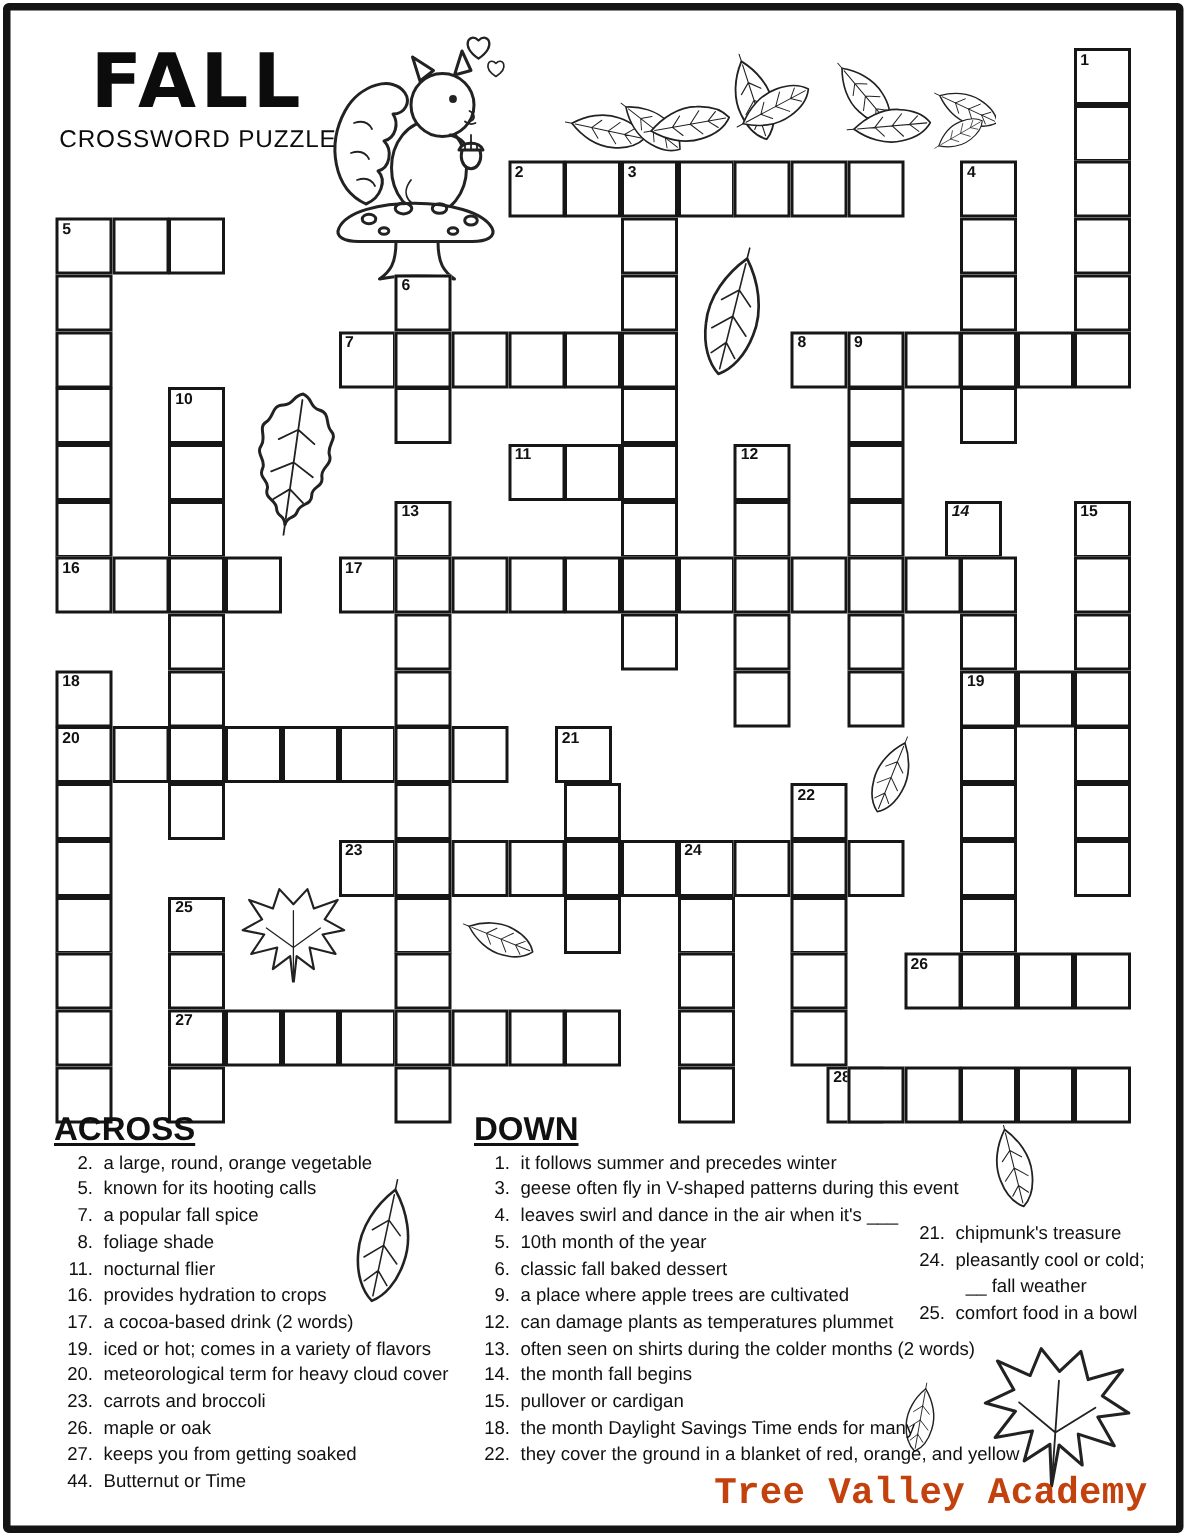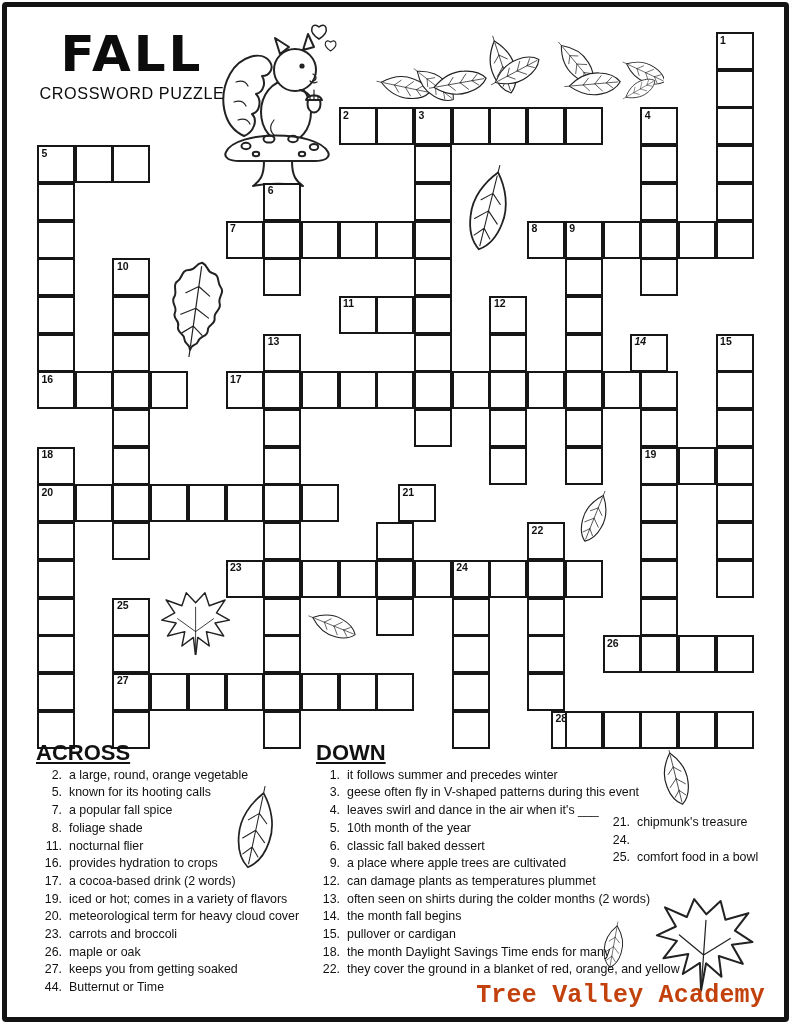--- a/index.html
+++ b/index.html
@@ -261,21 +261,21 @@
       <div class="cell" style="left: 37px; top: 484.4px;">
         <span class="cellnum">20</span>
       </div>
       <div class="cell" style="left: 74.7px; top: 484.4px;"></div>
       <div class="cell" style="left: 112.4px; top: 484.4px;"></div>
       <div class="cell" style="left: 150.1px; top: 484.4px;"></div>
       <div class="cell" style="left: 187.8px; top: 484.4px;"></div>
       <div class="cell" style="left: 225.5px; top: 484.4px;"></div>
       <div class="cell" style="left: 263.2px; top: 484.4px;"></div>
       <div class="cell" style="left: 300.9px; top: 484.4px;"></div>
-      <div class="cell" style="left: 398px; top: 484.4px;">
+      <div class="cell" style="left: 370px; top: 484.4px;">
         <span class="cellnum">21</span>
       </div>
       <div class="cell" style="left: 640.2px; top: 484.4px;"></div>
       <div class="cell" style="left: 715.6px; top: 484.4px;"></div>
       <div class="cell" style="left: 37px; top: 522.1px;"></div>
       <div class="cell" style="left: 112.4px; top: 522.1px;"></div>
       <div class="cell" style="left: 263.2px; top: 522.1px;"></div>
       <div class="cell" style="left: 376.3px; top: 522.1px;"></div>
       <div class="cell" style="left: 527.1px; top: 522.1px;">
         <span class="cellnum">22</span>
@@ -457,20 +457,22 @@
       </div>
   </div>
   <div class="clues clues-down2">
     <div id="down2-list">
         <div class="clue">
           <span class="num">21.</span>
           <span class="txt">chipmunk's treasure</span>
         </div>
         <div class="clue">
           <span class="num">24.</span>
+          <span class="txt">pleasantly cool or cold;
+&nbsp;&nbsp;__ fall weather</span>
         </div>
         <div class="clue">
           <span class="num">25.</span>
           <span class="txt">comfort food in a bowl</span>
         </div>
       </div>
   </div>
 
   <div class="brand" style="color: #c2410c; font-family: Liberation Mono, monospace;">Tree Valley Academy</div>
 </div>

